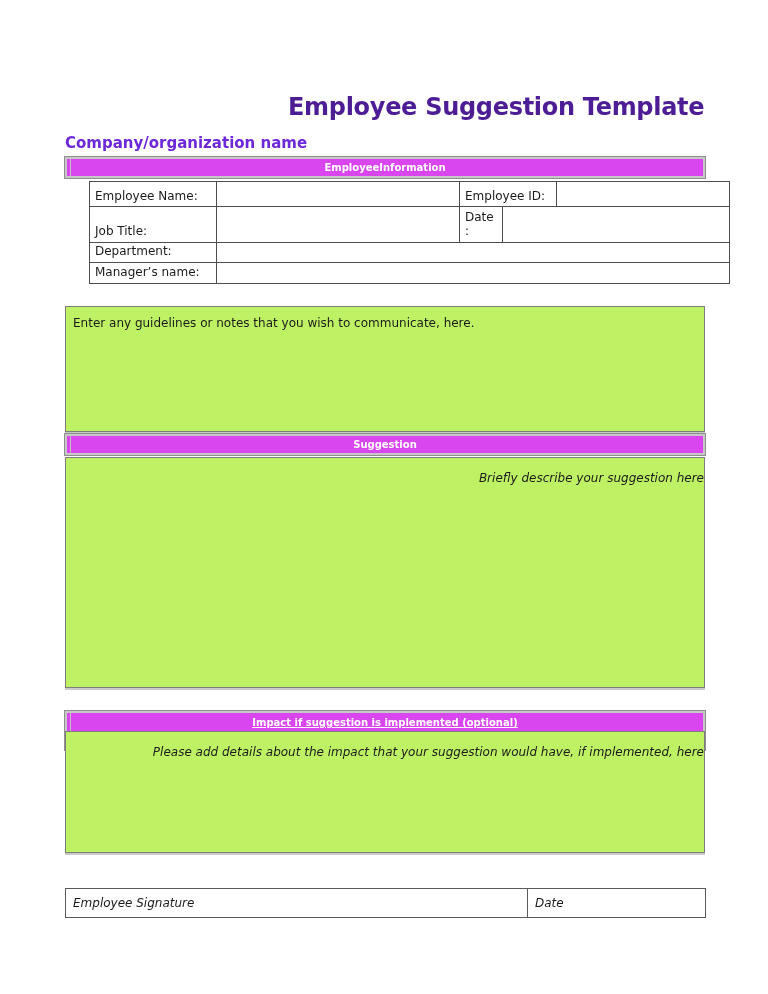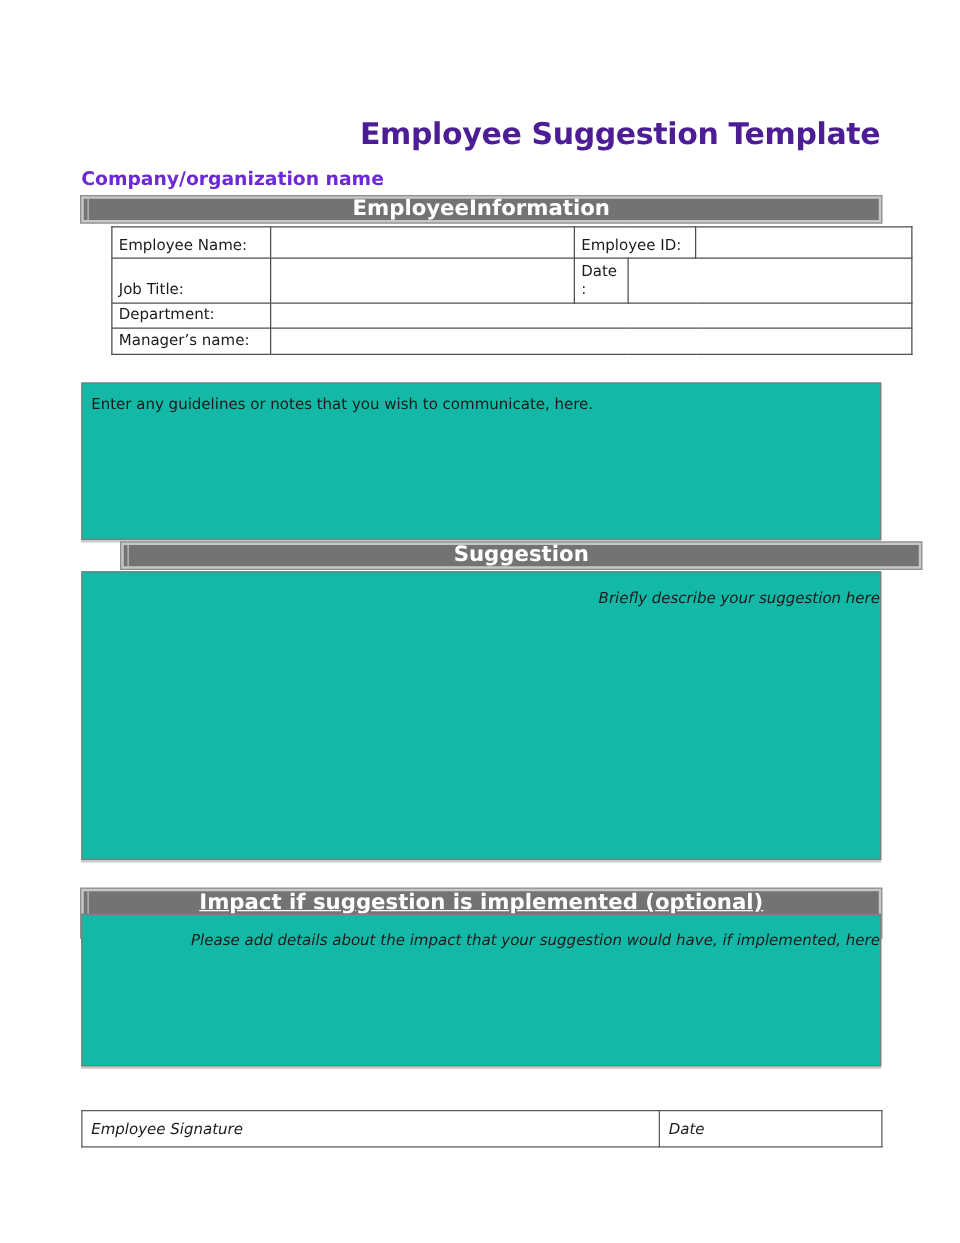--- a/index.html
+++ b/index.html
@@ -30,43 +30,43 @@
     font-weight: bold;
     color: #6d28d9;
   }
   
   .bar {
     position: absolute;
     left: 65px;
     width: 640px;
     height: 21px;
     box-sizing: border-box;
-    background: #737373;
+    background: #d946ef;
     border: 2px solid #c7c7c7;
     box-shadow: 0 0 0 1px #8f8f8f;
     text-align: center;
-    font-size: 17px;
+    font-size: 10px;
     font-weight: bold;
     color: #ffffff;
     line-height: 17px;
   }
   .bar::before {
     content: "";
     position: absolute;
     left: 3px; top: 0; bottom: 0;
     width: 1px;
     background: #c2c2c2;
   }
   
   .box {
     position: absolute;
     left: 65px;
     width: 640px;
     box-sizing: border-box;
-    background: #14b8a6;
+    background: #bef264;
     border: 1px solid #7d7d7d;
     box-shadow: 0 2px 0 #c9c9c9;
     font-size: 12px;
   }
   .box .hint { display: block; padding: 9px 0 0 7px; color: #1b1b1b; }
   .box .hint.italic { font-style: italic; padding-top: 13px; text-align: right; }
   
   table.info {
     position: absolute;
     left: 65px;
@@ -150,21 +150,21 @@
       <td>Manager’s name:</td>
       <td colspan="4"></td>
     </tr>
   </tbody>
     </table>
 
   <div class="box" style="top:306px;height:126px;">
     <span class="hint">Enter any guidelines or notes that you wish to communicate, here.</span>
   </div>
 
-  <div class="bar" style="top:434px;margin-left:32px;">
+  <div class="bar" style="top:434px;">
     <span>Suggestion</span>
   </div>
   <div class="box" style="top:457px;height:231px;">
     <span class="hint italic">Briefly describe your suggestion here</span>
   </div>
 
   <div class="bar" style="top:711px;height:39px;line-height:19px;text-decoration:underline;">
     <span>Impact if suggestion is implemented (optional)</span>
   </div>
   <div class="box" style="top:731px;height:122px;padding-left:44px;">

